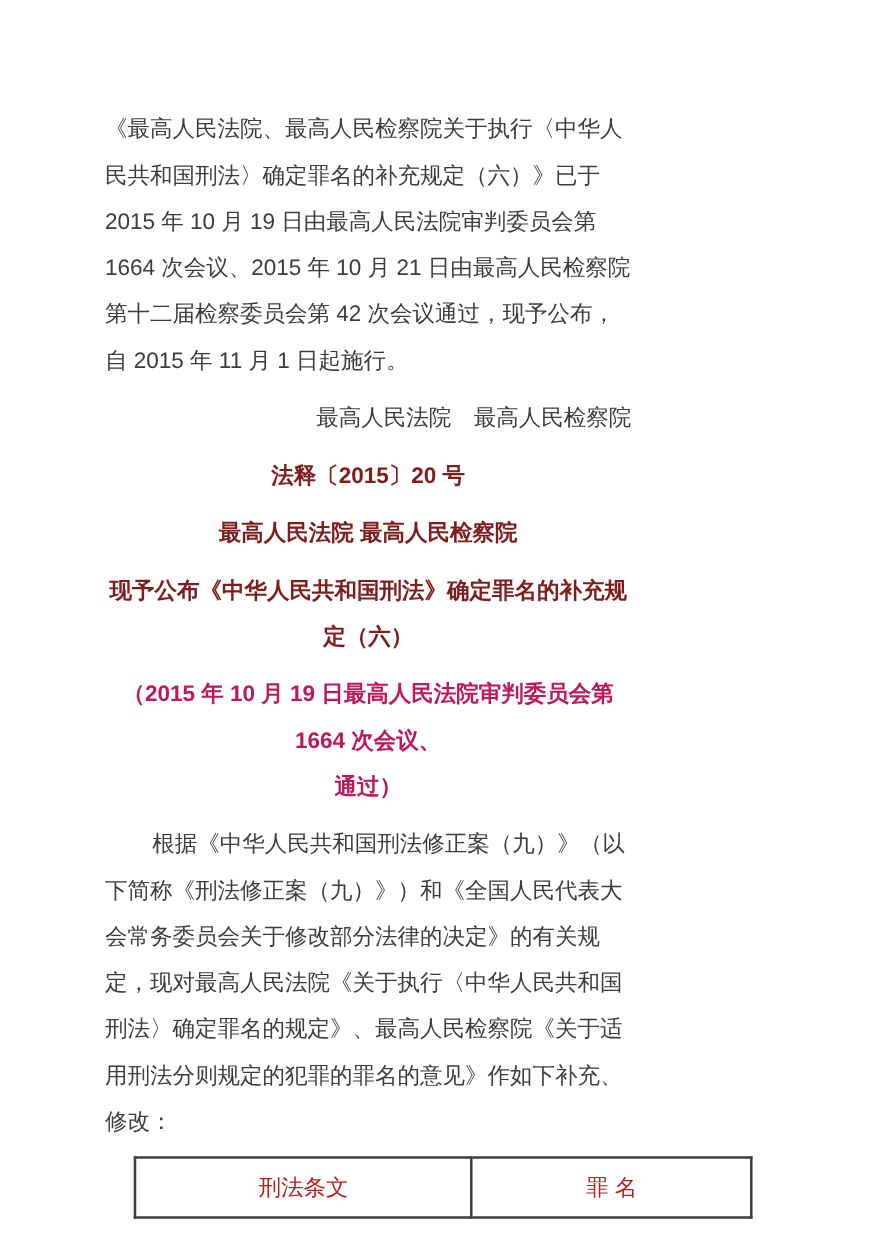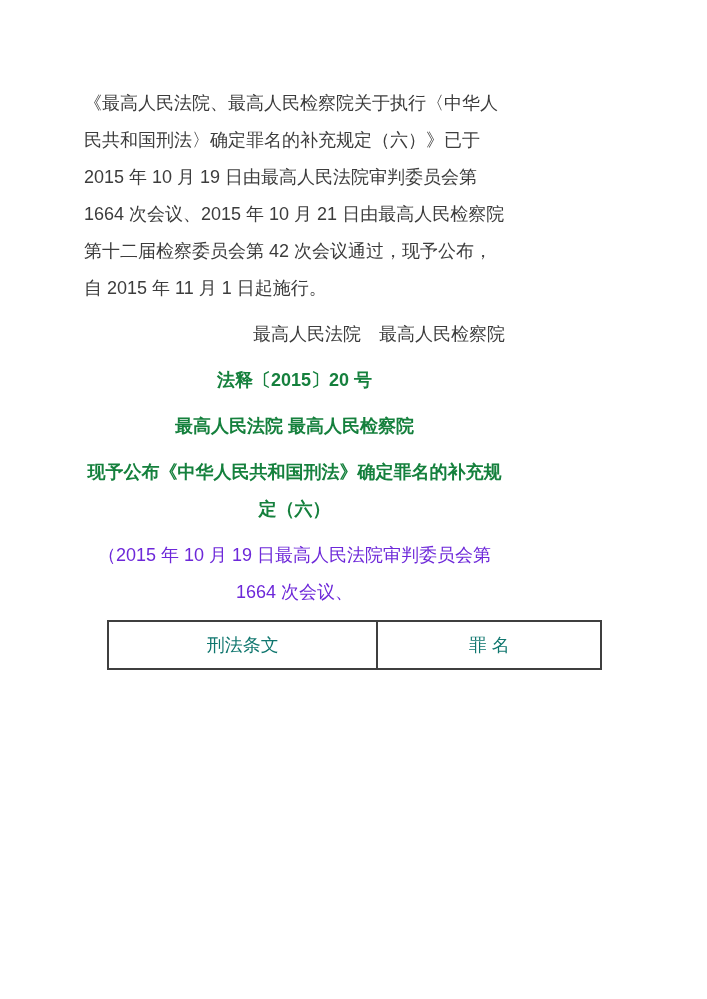--- a/index.html
+++ b/index.html
@@ -28,47 +28,47 @@
     text-align: left;
   }
   .right {
     text-align: right;
   }
   .center {
     text-align: center;
   }
   .bold {
     font-weight: bold;
-    color: #15803d;
+    color: #7f1d1d;
   }
   .indent-2em {
     text-indent: 2.1em;
   }
   .adoption-note {
     margin: 0 0 9px 0;
   }
   .adoption-note .note-line {
     text-align: center;
-    font-weight: normal;
-    color: #6d28d9;
+    font-weight: bold;
+    color: #be185d;
   }
   table.crimes-table {
     border-collapse: collapse;
     table-layout: fixed;
     width: 495px;
     margin-left: 23px;
     margin-top: 1px;
   }
   table.crimes-table th {
     border: 2px solid #3f3f3f;
     height: 46px;
     padding: 0;
     font-weight: normal;
     font-size: 18px;
-    color: #0f766e;
+    color: #b91c1c;
     text-align: center;
     vertical-align: middle;
   }
   th.col-article { width: 54.7%; }
   th.col-crime   { width: 45.3%; }
 </style>
 </head>
 <body>
 
 <div class="page">
@@ -79,22 +79,24 @@
 
 
   <p class="para center bold">法释〔2015〕20 号</p>
 
   <p class="para center bold">最高人民法院 最高人民检察院</p>
 
   <p class="para center bold">现予公布《中华人民共和国刑法》确定罪名的补充规定（六）</p>
 
   <div class="adoption-note">
     <div class="note-line">（2015 年 10 月 19 日最高人民法院审判委员会第 1664 次会议、</div>
+    <div class="note-line">通过）</div>
   </div>
 
+  <p class="para indent-2em">根据《中华人民共和国刑法修正案（九）》（以下简称《刑法修正案（九）》）和《全国人民代表大会常务委员会关于修改部分法律的决定》的有关规定，现对最高人民法院《关于执行〈中华人民共和国刑法〉确定罪名的规定》、最高人民检察院《关于适用刑法分则规定的犯罪的罪名的意见》作如下补充、修改：</p>
 
   <table class="crimes-table">
     <tbody>
       <tr>
         <th class="col-article">刑法条文</th>
         <th class="col-crime">罪 名</th>
       </tr>
     </tbody>
   </table>
 

